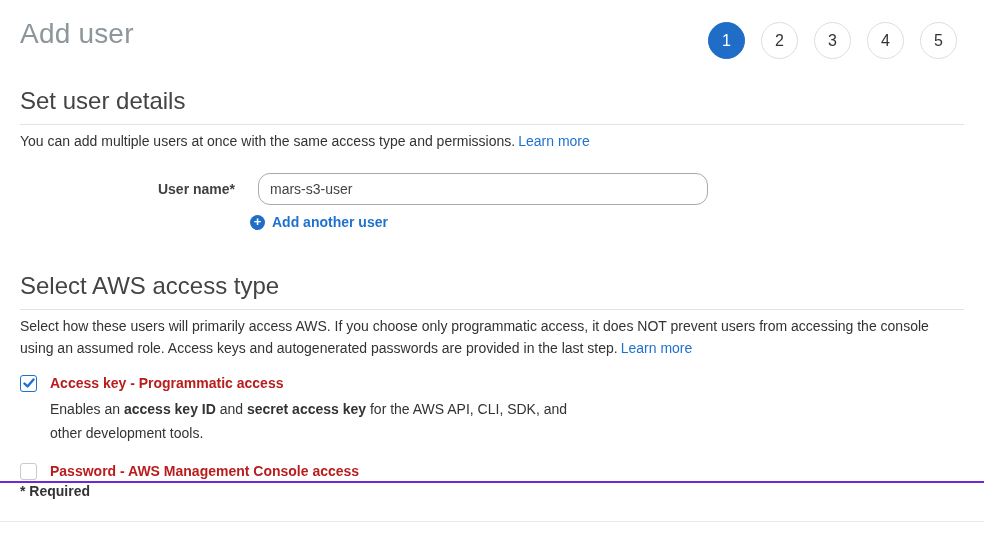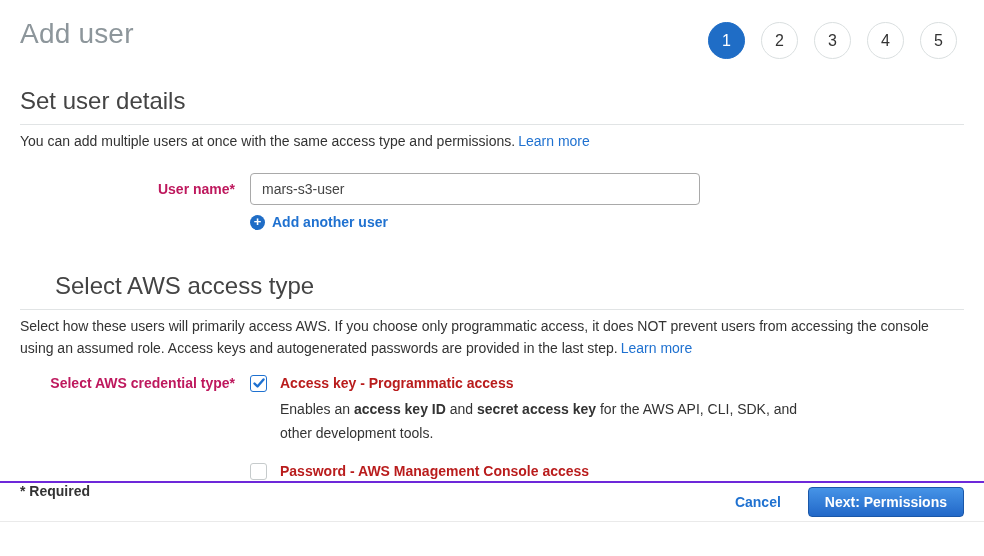--- a/index.html
+++ b/index.html
@@ -11,33 +11,33 @@
   .hdr { display:flex; justify-content:space-between; align-items:flex-start; padding-top:18px; }
   .page-title { font-size:28px; font-weight:400; color:#8d969b; letter-spacing:.2px; }
   .steps { display:flex; gap:16px; margin-top:4px; margin-right:7px; }
   .step { width:37px; height:37px; border-radius:50%; border:1px solid #dadfe0; background:#fff;
           display:flex; align-items:center; justify-content:center; font-size:16px; color:#333; }
   .step.active { background:#1f6dc6; border-color:#1f6dc6; color:#fff; }
 
   
   .sec-heading { font-size:24px; font-weight:400; color:#444; }
   .sec1 .sec-heading { margin-top:28px; }
-  .sec2 .sec-heading { margin-top:42px;margin-left:35px; }
+  .sec2 .sec-heading { margin-top:42px; }
   .rule { border:none; border-top:1px solid #e1e4e5; margin-top:9px; }
   .intro { margin-top:5px; line-height:22px; color:#333; }
   a.link { color:#1f71d0; text-decoration:none; cursor:pointer; }
   .intro a.link { margin-left:3px; }
 
   
   .form-row { display:flex; align-items:flex-start; }
-  .lbl-col { width:230px; flex:0 0 230px; text-align:right; padding-right:15px; font-weight:700; color:#be185d; }
+  .lbl-col { width:230px; flex:0 0 230px; text-align:right; padding-right:15px; font-weight:700; color:#404040; }
   .username-row { margin-top:21px; }
   .username-row .lbl-col { line-height:32px; }
-  .text-input { width:450px; height:32px; border:1px solid #a9a9a9; border-radius:4px;
-                padding:6px 11px; font-size:14px; color:#444; font-family:"Liberation Sans",sans-serif; background:#fff; }
+  .text-input { width:450px; height:32px; border:1px solid #a9a9a9; border-radius:12px;
+                padding:6px 11px; font-size:14px; color:#444; font-family:"Liberation Sans",sans-serif; background:#fff;margin-left:8px; }
   .add-row { margin-top:9px; }
   .add-link { display:inline-flex; align-items:center; gap:7px; font-weight:700; color:#1f71d0; cursor:pointer; }
   .plus-icon { width:15px; height:15px; border-radius:50%; background:#1f6dc6; color:#fff; display:inline-flex;
                align-items:center; justify-content:center; font-size:13px; font-weight:700; line-height:1; padding-bottom:1px; }
 
   .cred-row { margin-top:15px; }
   .cred-row .lbl-col { line-height:19px; }
   .option { display:flex; align-items:flex-start; }
   .option + .option { margin-top:17px; }
   .opt-checkbox { width:17px; height:17px; margin-top:1px; border:1px solid #c6cbcc; border-radius:3px;
@@ -95,21 +95,20 @@
       </span>
     </div>
   </div>
 
   <div class="sec2">
     <h2 class="sec-heading">Select AWS access type</h2>
     <hr class="rule">
     <p class="intro"><span>Select how these users will primarily access AWS. If you choose only programmatic access, it does NOT prevent users from accessing the console using an assumed role. Access keys and autogenerated passwords are provided in the last step.</span><a class="link">Learn more</a></p>
 
     <div class="form-row cred-row">
-      <label class="lbl-col">Select AWS credential type*</label>
       <div>
 
         <div class="option">
           <span class="opt-checkbox checked">
             <svg width="12" height="11" viewBox="0 0 12 11">
               <polyline points="1.5,5.5 4.5,8.5 10.5,1.5" fill="none" stroke="#1f71d0" stroke-width="2.4" stroke-linecap="round" stroke-linejoin="round"></polyline>
             </svg>
           </span>
           <div class="opt-body">
             <div class="opt-title">Access key - Programmatic access</div>
@@ -125,20 +124,16 @@
             <div class="opt-title">Password - AWS Management Console access</div>
           </div>
         </div>
 
       </div>
     </div>
   </div>
 
   <div class="footer">
     <span class="required-note">* Required</span>
-    <span class="footer-right">
-      <a class="cancel-link">Cancel</a>
-      <button class="next-btn">Next: Permissions</button>
-    </span>
   </div>
   <div class="page-bottom-gap"></div>
 
 </div>
 
 </body></html>

